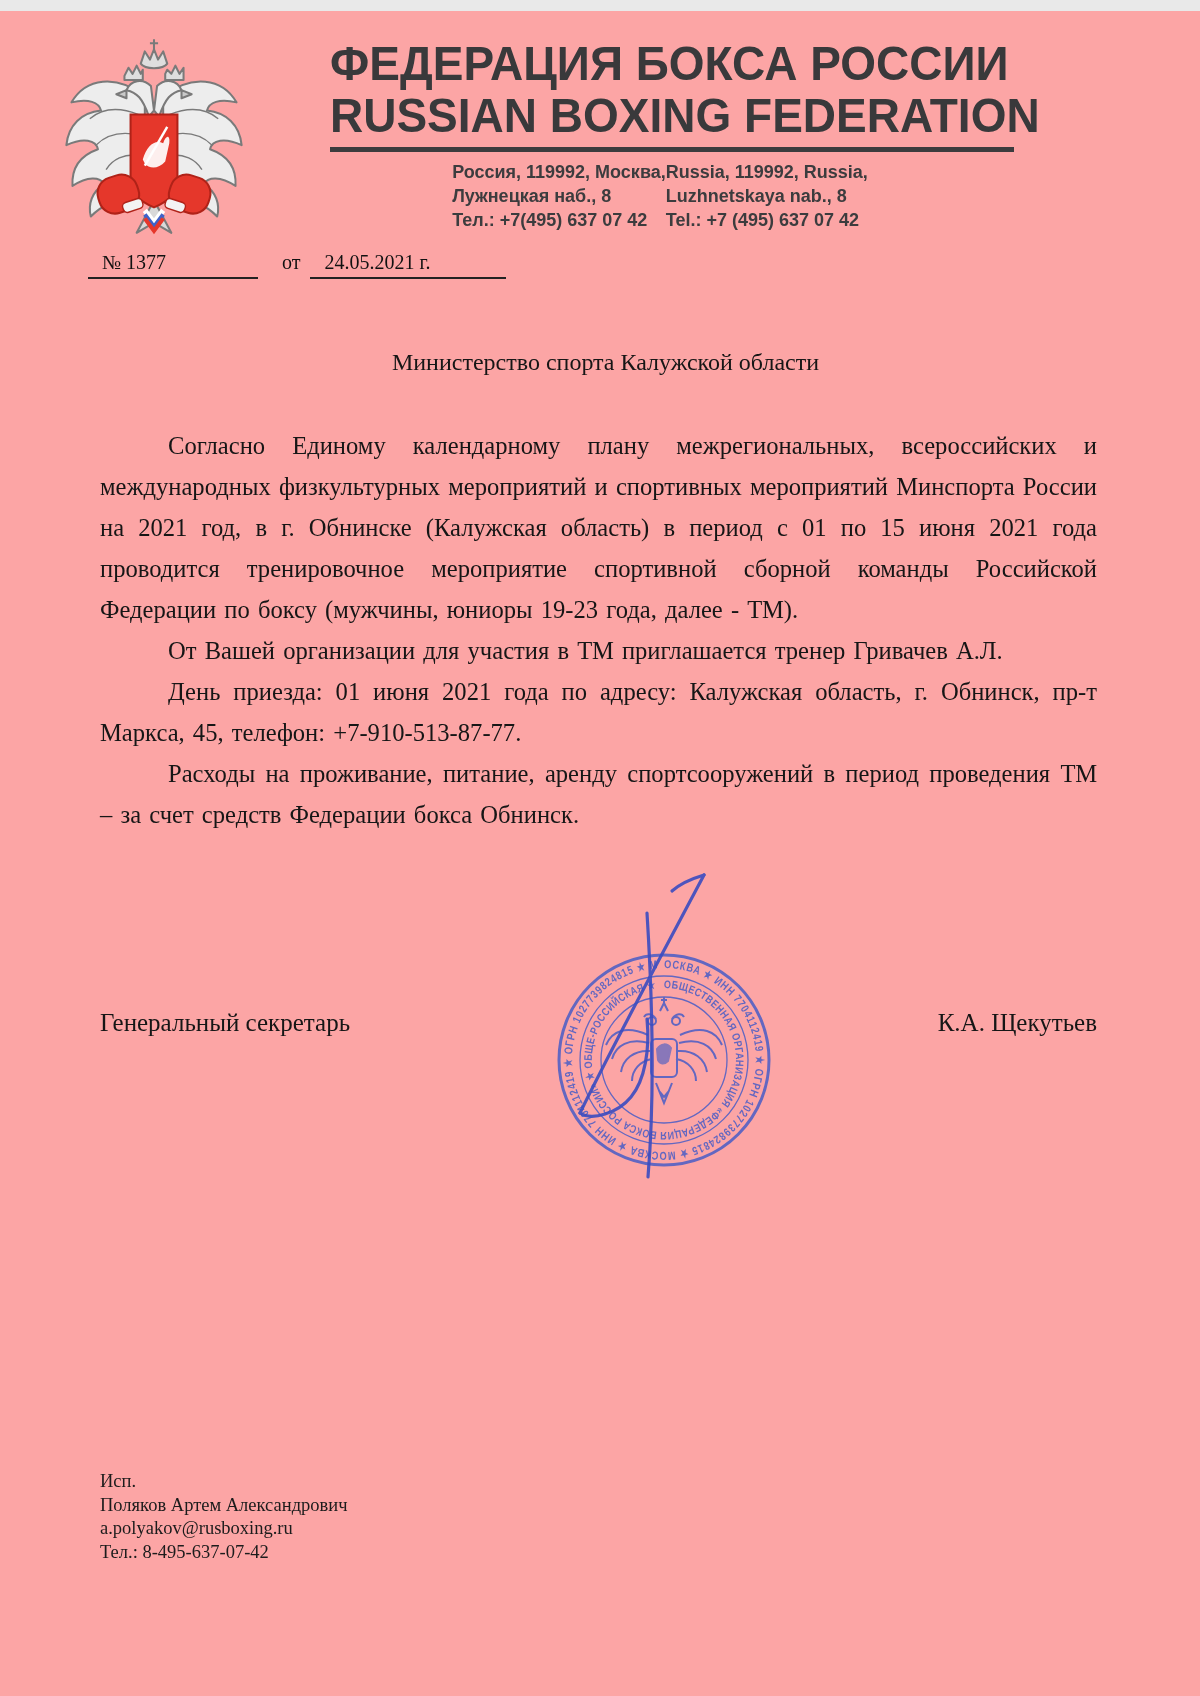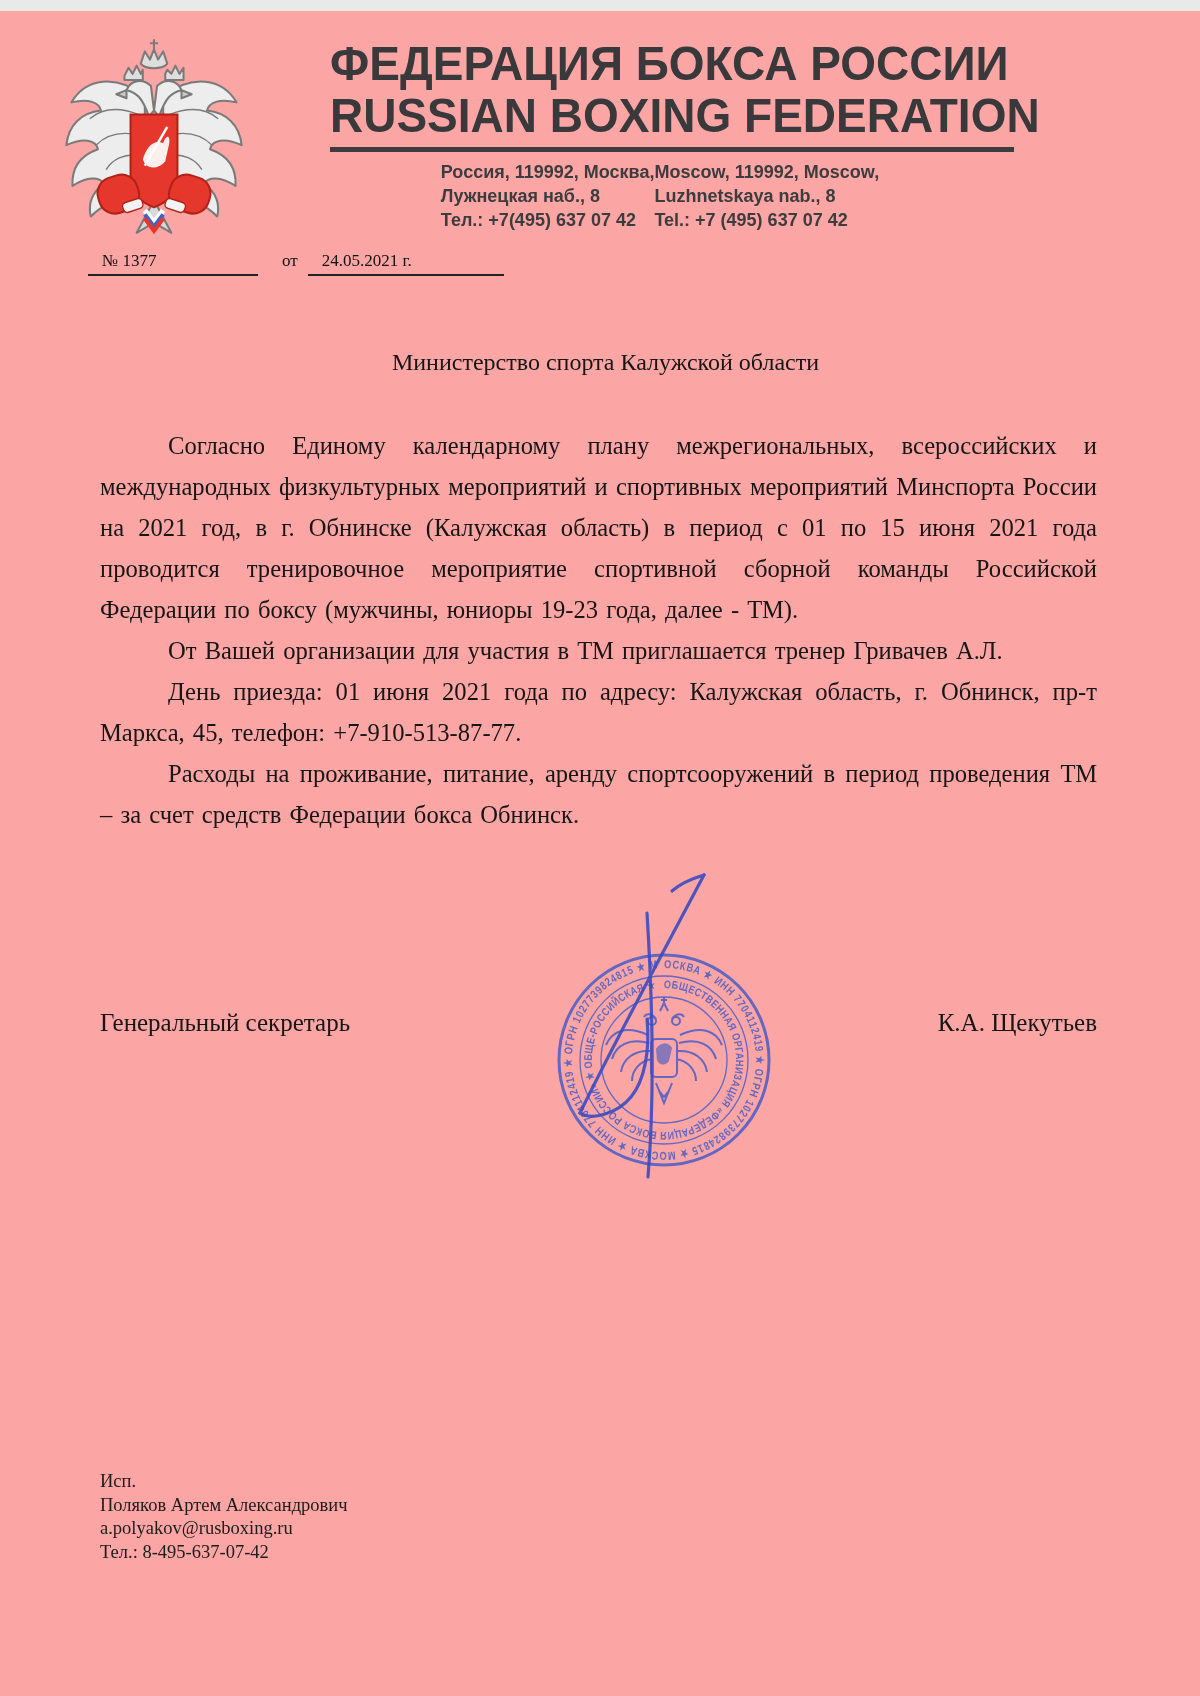--- a/index.html
+++ b/index.html
@@ -15,21 +15,21 @@
     font-family:"Liberation Sans", sans-serif;font-weight:bold;
     font-size:46px;line-height:1.0;color:#39393b;letter-spacing:0px;
     transform:scaleY(1.04);transform-origin:left top;white-space:nowrap;
   }
   .title-en{margin-top:6px;}
   .mast-rule{height:5px;background:#3c3c3e;margin-top:10px;}
   .addr-row{display:flex;justify-content:center;margin-top:9px;width:660px;}
   .addr-col{font-family:"Liberation Sans", sans-serif;font-weight:bold;
     font-size:18px;line-height:1.33;color:#3c3c3e;}
   
-  .refline{position:absolute;left:88px;top:240px;font-size:17px;color:#111;}
+  .refline{position:absolute;left:88px;top:240px;font-size:20px;color:#111;}
   .refline .u{display:inline-block;border-bottom:2px solid #222;
     padding:0 8px 3px 14px;min-width:148px;}
   .refline .u2{display:inline-block;border-bottom:2px solid #222;
     padding:0 22px 3px 14px;min-width:160px;}
   .refline .ot{display:inline-block;padding:0 10px 0 24px;}
   
   .addressee{position:absolute;left:108px;top:338px;width:995px;
     text-align:center;font-size:24px;}
   .bodytext{position:absolute;left:100px;top:414px;width:997px;
     font-size:24.6px;line-height:41px;text-align:justify;}
@@ -100,21 +100,21 @@
     <div class="title-ru">ФЕДЕРАЦИЯ БОКСА РОССИИ</div>
     <div class="title-en">RUSSIAN BOXING FEDERATION</div>
     <div class="mast-rule"></div>
     <div class="addr-row">
       <div class="addr-col">
         <div>Россия, 119992, Москва,</div>
         <div>Лужнецкая наб., 8</div>
         <div>Тел.: +7(495) 637 07 42</div>
       </div>
       <div class="addr-col">
-        <div>Moscow, 119992, Moscow,</div>
+        <div>Russia, 119992, Russia,</div>
         <div>Luzhnetskaya nab., 8</div>
         <div>Tel.: +7 (495) 637 07 42</div>
       </div>
     </div>
   </div>
 
   <div class="refline">
     <span class="u">№ 1377</span><span class="ot">от</span><span class="u2">24.05.2021 г.</span>
   </div>
 

